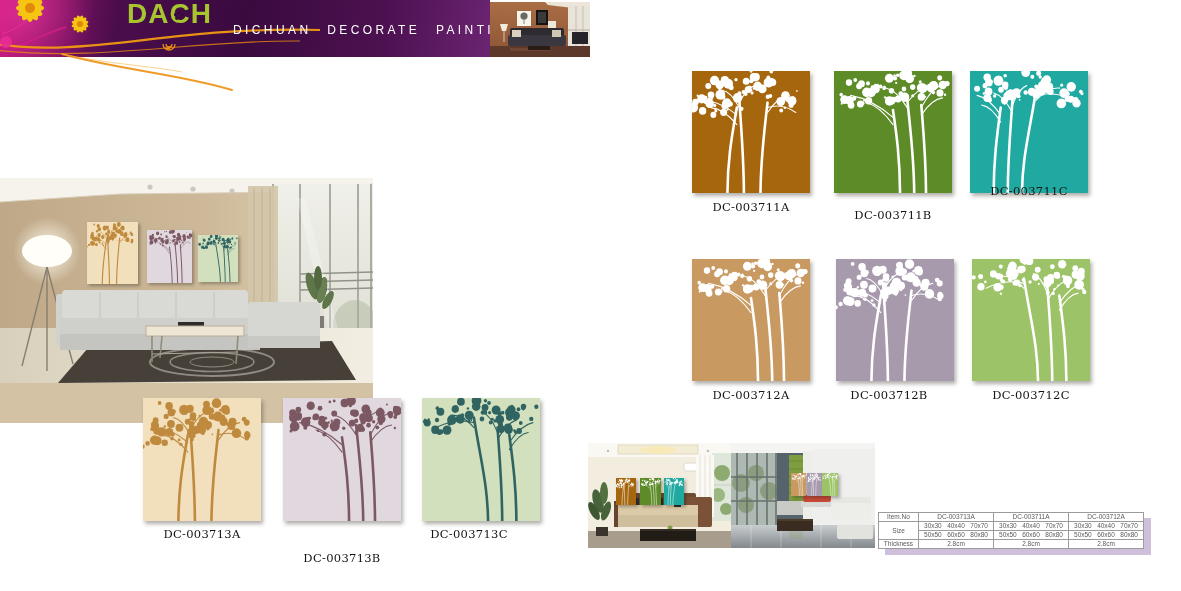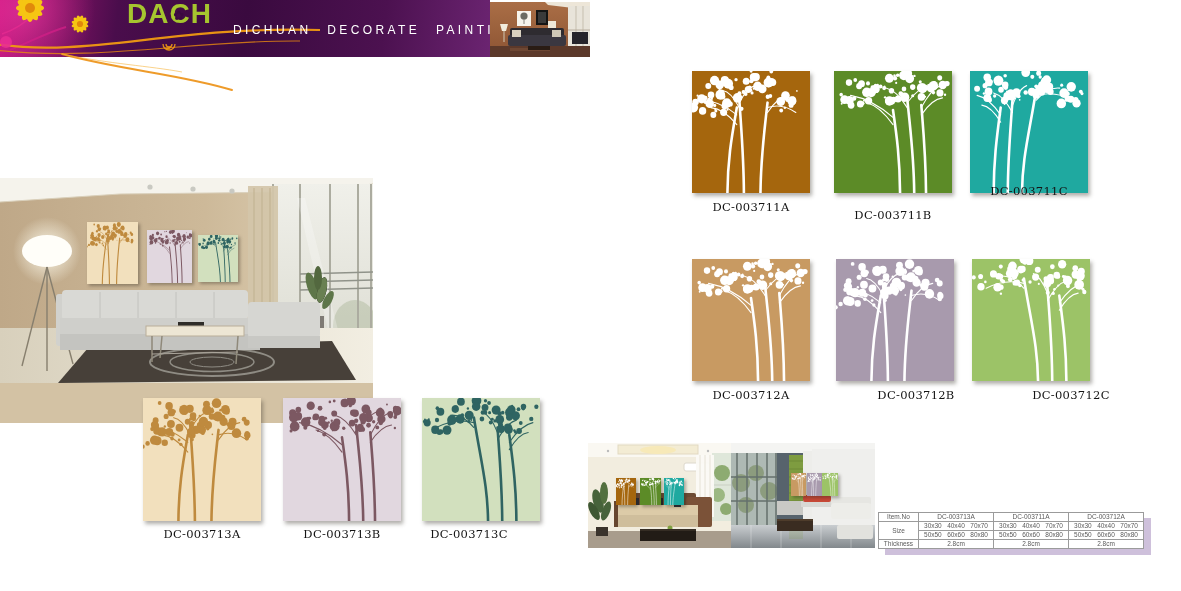--- a/index.html
+++ b/index.html
@@ -1006,22 +1006,22 @@
         <circle cx="76.8" cy="24.3" r="1.7" fill="#FFFFFF"></circle>
         <circle cx="92.7" cy="14.3" r="2.1" fill="#FFFFFF"></circle>
         <circle cx="98.5" cy="15.1" r="1.7" fill="#FFFFFF"></circle>
         <circle cx="88.7" cy="18.8" r="1.1" fill="#FFFFFF"></circle>
         <circle cx="75.5" cy="28.4" r="1.0" fill="#FFFFFF"></circle>
         <circle cx="74.9" cy="17.3" r="1.6" fill="#FFFFFF"></circle>
       </g>
     </svg>
   </figure>
 <div class="code-label" style="left:692px;top:388px">DC-003712A</div>
-<div class="code-label" style="left:857px;top:388px">DC-003712B</div>
-<div class="code-label" style="left:1012px;top:388px">DC-003712C</div>
+<div class="code-label" style="left:830px;top:388px">DC-003712B</div>
+<div class="code-label" style="left:972px;top:388px">DC-003712C</div>
 
 <figure class="swatch" style="left: 143px; top: 398px; height: 123px; background: rgb(242, 224, 189);">
     <svg viewBox="0 0 100 100" preserveAspectRatio="none">
       <g>
         <path d="M30 103 C 30 72 34 52 38 30" stroke="#BF8A3E" stroke-width="2.2" fill="none" stroke-linecap="round"></path>
         <path d="M44 103 C 44 72 42 52 40 22" stroke="#BF8A3E" stroke-width="2.2" fill="none" stroke-linecap="round"></path>
         <path d="M58 103 C 58 72 61 52 64 26" stroke="#BF8A3E" stroke-width="2.2" fill="none" stroke-linecap="round"></path>
         <path d="M38 44 Q 27 31 16 30" stroke="#BF8A3E" stroke-width="0.9" fill="none" stroke-linecap="round"></path>
         <path d="M38 36 Q 23 24 8 24" stroke="#BF8A3E" stroke-width="0.9" fill="none" stroke-linecap="round"></path>
         <path d="M40 30 Q 33 17 26 16" stroke="#BF8A3E" stroke-width="0.9" fill="none" stroke-linecap="round"></path>
@@ -1260,21 +1260,21 @@
         <circle cx="87.3" cy="17.9" r="1.8" fill="#2F6462"></circle>
         <circle cx="88.8" cy="25.8" r="3.4" fill="#2F6462"></circle>
         <circle cx="97.6" cy="19.1" r="1.6" fill="#2F6462"></circle>
         <circle cx="87.0" cy="8.3" r="1.5" fill="#2F6462"></circle>
         <circle cx="97.5" cy="17.5" r="0.8" fill="#2F6462"></circle>
         <circle cx="94.2" cy="17.3" r="0.8" fill="#2F6462"></circle>
       </g>
     </svg>
   </figure>
 <div class="code-label" style="left:143px;top:527px">DC-003713A</div>
-<div class="code-label" style="left:283px;top:527px">DC-003713B</div>
+<div class="code-label" style="left:283px;top:551px">DC-003713B</div>
 <div class="code-label" style="left:410px;top:527px">DC-003713C</div>
 
 <div class="mini-room mini-room-1">
   <svg viewBox="0 0 143 105" preserveAspectRatio="none">
     <rect width="143" height="105" fill="#F2EDDF"></rect>
     <rect x="0" y="0" width="143" height="14" fill="#FAF8F2"></rect>
     <rect x="30" y="2" width="80" height="9" fill="#F3ECD4" stroke="#E2D9C2" stroke-width="1"></rect>
     <ellipse cx="70" cy="7" rx="18" ry="4" fill="#F7E9B8"></ellipse>
     <circle cx="20" cy="8" r="1.2" fill="#BBB"></circle>
       <circle cx="120" cy="8" r="1.2" fill="#BBB"></circle>

